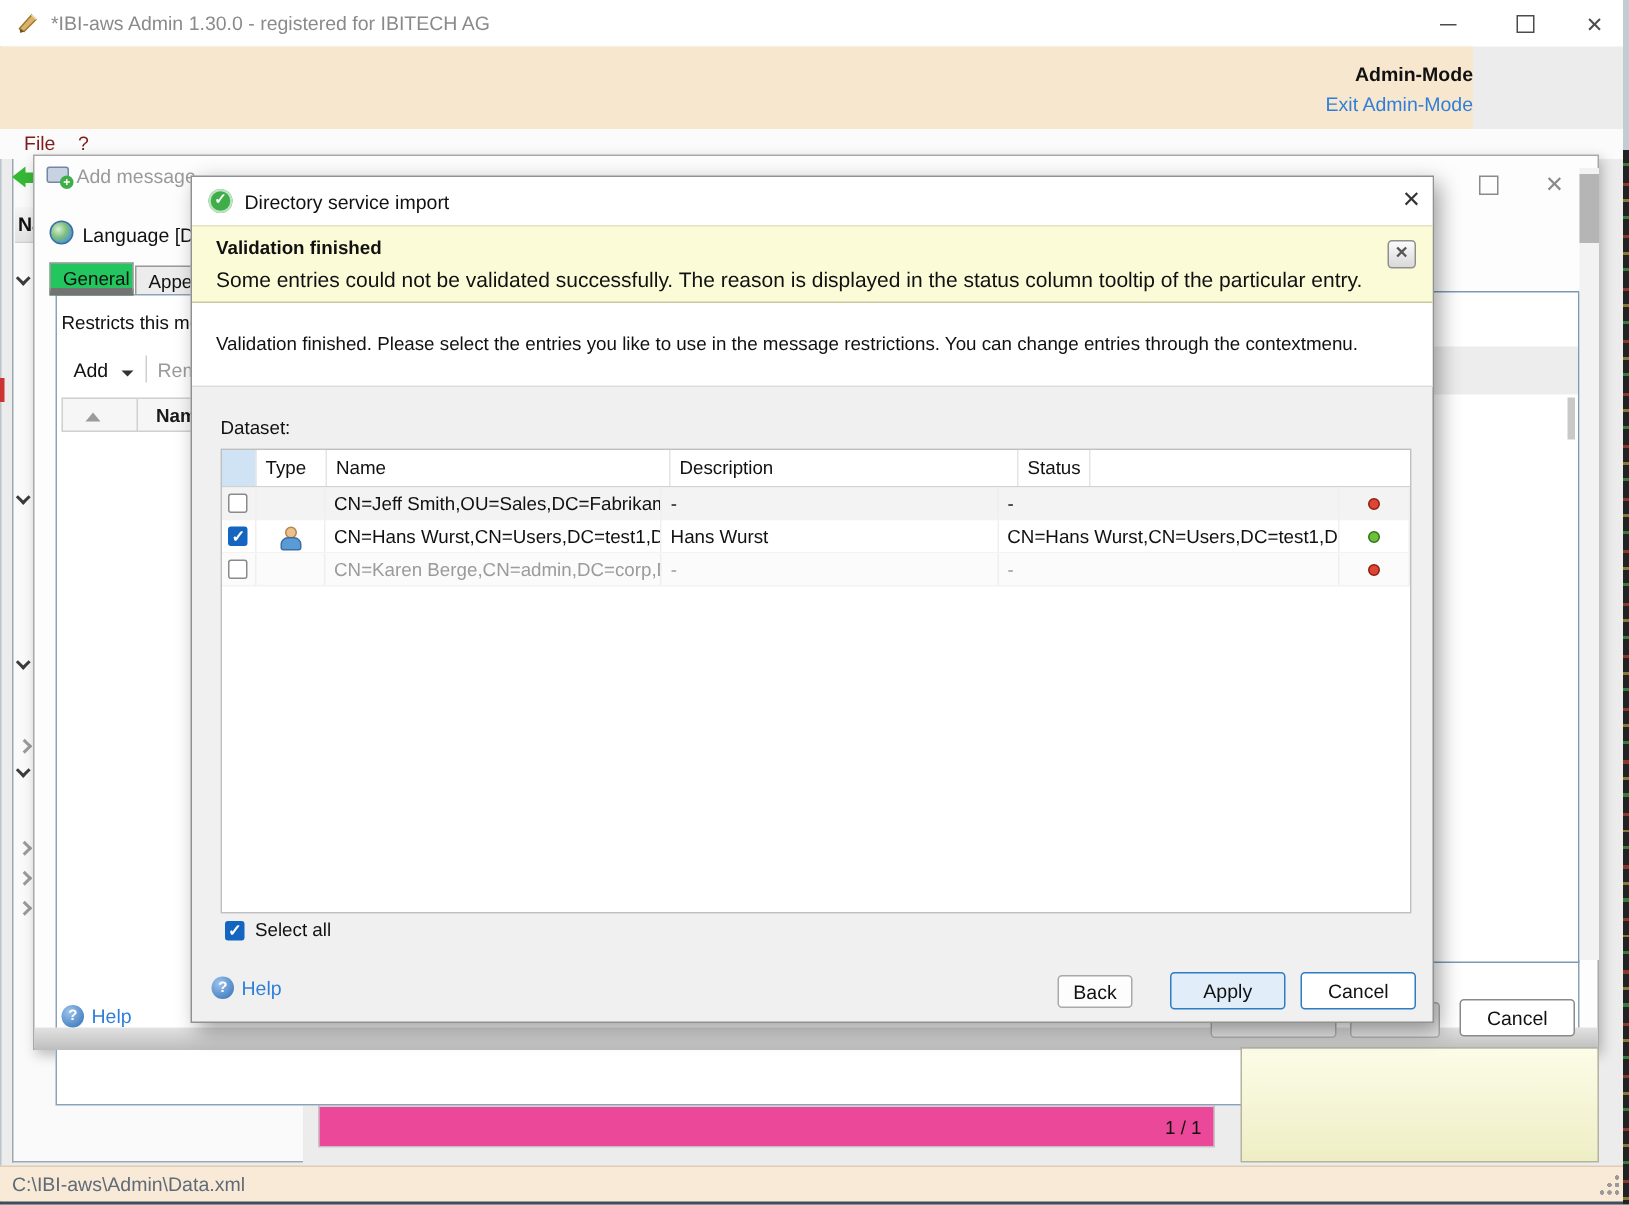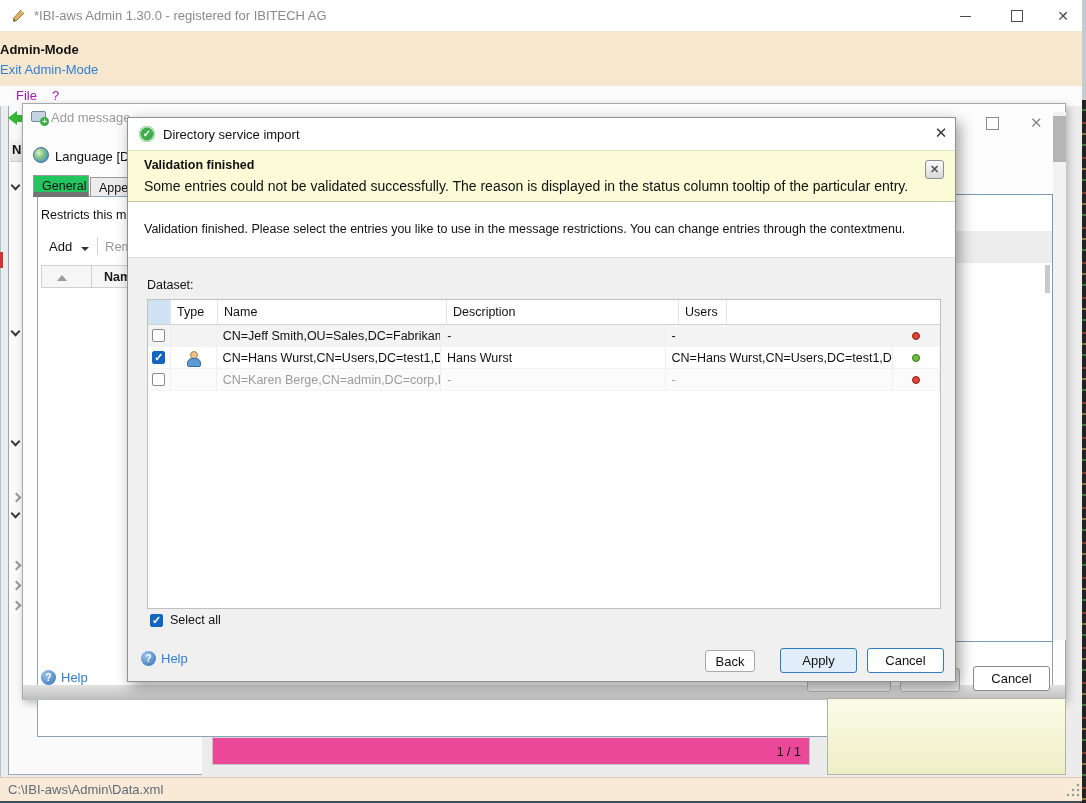--- a/index.html
+++ b/index.html
@@ -10,26 +10,26 @@
 
   
   .titlebar{position:absolute;left:0;top:0;width:1086px;height:31px;background:#fff;}
   .titlebar .title{position:absolute;left:34px;top:8px;color:#8a8a8a;font-size:13px;white-space:nowrap;}
   .app-icon{position:absolute;left:10px;top:7px;width:17px;height:17px;}
   .win-btn{position:absolute;top:6px;width:30px;height:20px;display:flex;align-items:center;justify-content:center;color:#4c4c4c;}
   .btn-min{left:950px;} .btn-min::after{content:"";width:11px;height:1px;background:#4c4c4c;}
   .btn-max{left:1002px;} .btn-max::after{content:"";width:10px;height:10px;border:1px solid #4c4c4c;}
   .btn-close{left:1048px;font-size:14px;} .btn-close::after{content:"✕";}
 
-  .admin-banner{position:absolute;left:0;top:31px;width:1086px;height:55px;background:#f8e7cf;text-align:left;}
+  .admin-banner{position:absolute;left:0;top:31px;width:982px;height:55px;background:#f8e7cf;text-align:right;}
   .admin-banner .bold{position:absolute;left:0;right:0;top:11px;font-weight:bold;font-size:13px;color:#111;}
   .admin-banner .link{position:absolute;left:0;right:0;top:31px;font-size:13px;color:#2f7fd9;}
 
   .menubar{position:absolute;left:0;top:86px;width:1086px;height:20px;background:#fbfbfb;}
-  .menu-item{position:absolute;top:2px;font-size:13px;color:#a21caf;}
+  .menu-item{position:absolute;top:2px;font-size:13px;color:#7f1d1d;}
   .menu-file{left:16px;} .menu-help{left:52px;}
 
   .statusbar{position:absolute;left:0;top:777px;width:1086px;height:24px;background:#f8ead6;border-top:1px solid #ddccb6;}
   .statusbar .path{position:absolute;left:8px;top:4px;color:#5f6b76;font-size:13px;}
   .grip{position:absolute;right:6px;top:5px;width:14px;height:14px;
     background:
      radial-gradient(circle at 12px 2px, #9a9a9a 1.4px, transparent 1.6px),
      radial-gradient(circle at 12px 7px, #9a9a9a 1.4px, transparent 1.6px),
      radial-gradient(circle at 7px 7px,  #9a9a9a 1.4px, transparent 1.6px),
      radial-gradient(circle at 12px 12px,#9a9a9a 1.4px, transparent 1.6px),
@@ -275,21 +275,21 @@
     </div>
 
     <span class="dataset-label">Dataset:</span>
 
     <div class="tbl">
       <div class="thead">
         <div class="th sel w0"></div>
         <div class="th w1">Type</div>
         <div class="th w3">Name</div>
         <div class="th w4">Description</div>
-        <div class="th w5">Users</div>
+        <div class="th w5">Status</div>
       </div>
 
       <div class="trow r0" data-muted="false">
         <div class="td center w0">
             <span class="cb" data-checked="false"></span>
           </div>
         <div class="td w1"></div>
         <div class="td w2">CN=Jeff Smith,OU=Sales,DC=Fabrikam,D...</div>
         <div class="td w3">-</div>
         <div class="td w4">-</div>

